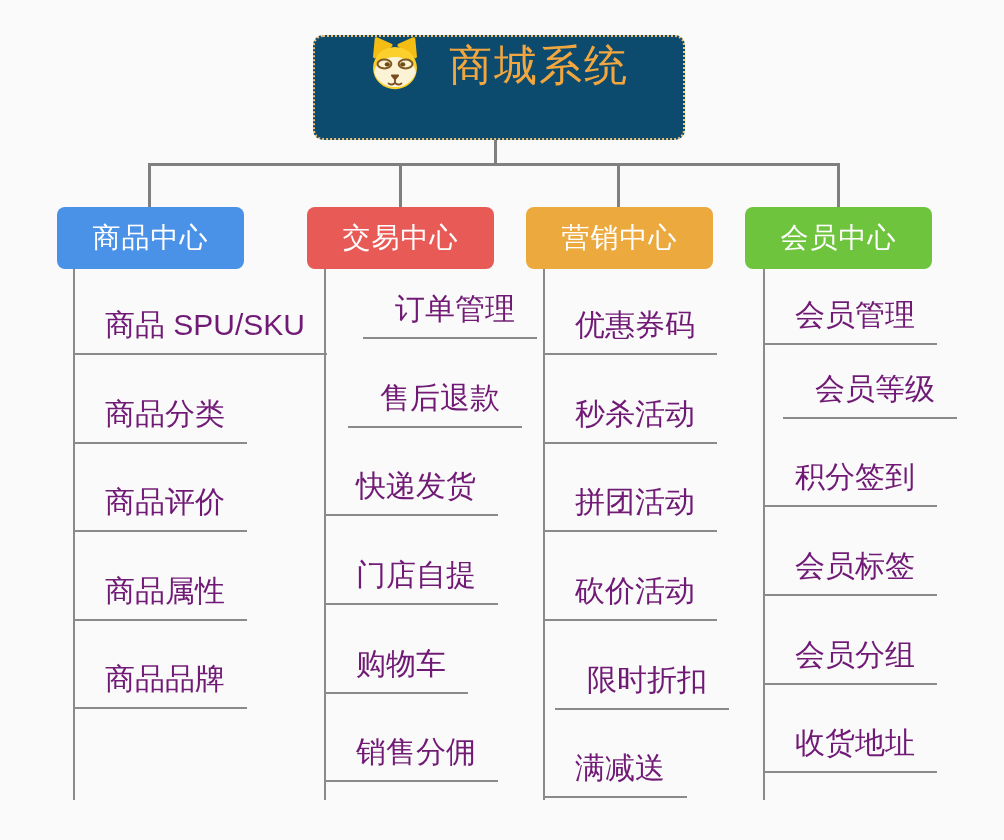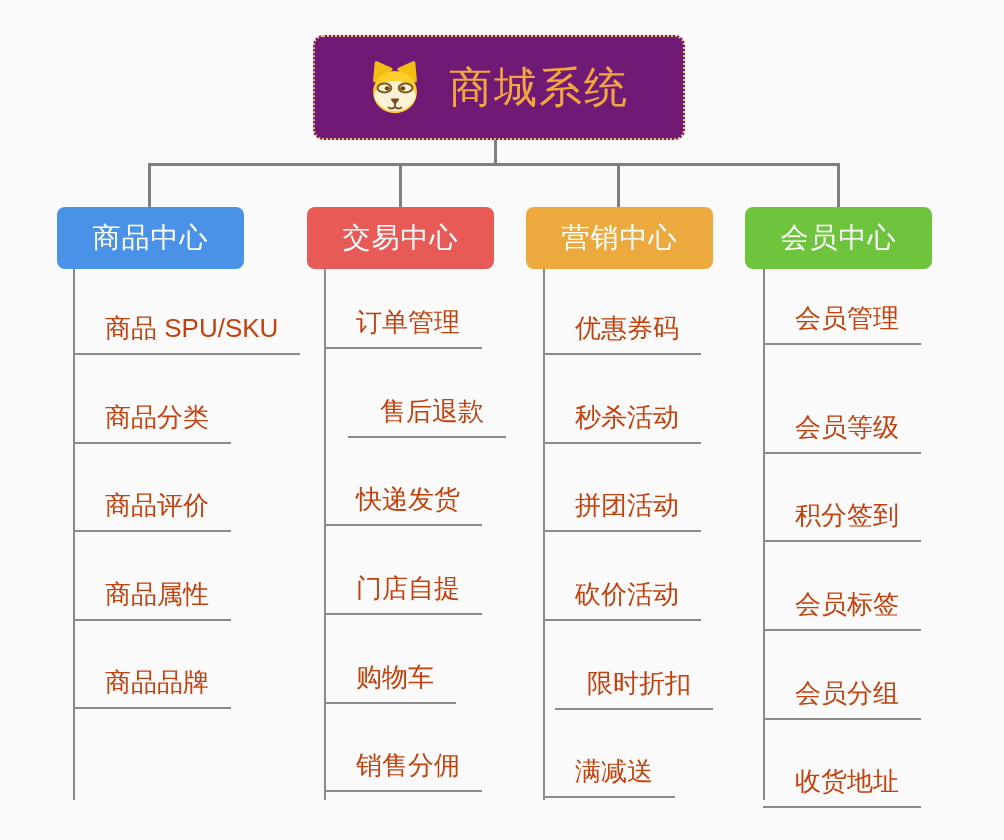--- a/index.html
+++ b/index.html
@@ -9,25 +9,25 @@
     font-family: "Liberation Sans", sans-serif;
     overflow: hidden;
     position: relative;
   }
   .canvas { position: absolute; left: 0; top: 0; width: 1004px; height: 840px; }
 
   
   .root-node {
     position: absolute; left: 313px; top: 35px;
     width: 372px; height: 105px;
-    background: #701a75;
+    background: #0c4a6e;
     border: 2px dotted #f2bf72;
     border-radius: 10px;
     box-sizing: border-box;
-    display: flex; align-items: center; justify-content: center;
+    display: flex; justify-content: center;
     gap: 28px;
   }
   .root-title {
     font-size: 43px;
     letter-spacing: 2px;
     color: #f1a640;
   }
   .dog-icon { width: 52px; height: 54px; flex: 0 0 auto; }
 
   
@@ -52,22 +52,22 @@
   }
 
   
   .spine { position: absolute; width: 2px; background: #8a8a8a; top: 269px; height: 531px; }
   .item-col { position: absolute; top: 269px; }
   .item-row { display: flex; align-items: flex-end; }
   .item-label {
     width: max-content;
     padding: 0 22px 7px 32px;
     border-bottom: 2px solid #8a8a8a;
-    font-size: 26px;
-    color: #c2410c;
+    font-size: 30px;
+    color: #701a75;
     white-space: nowrap;
   }
 </style>
 </head>
 <body>
 
 <div class="canvas">
 
   <div class="root-node">
     <svg class="dog-icon" viewBox="0 0 64 66" xmlns="http://www.w3.org/2000/svg">
@@ -112,21 +112,21 @@
         </div>
         <div class="item-row" style="height: 88px;">
           <div class="item-label">商品品牌</div>
         </div>
       </div>
       <div class="branch-box" style="left: 307px; background: rgb(232, 90, 86);">
         <span>交易中心</span>
       </div>
       <div class="spine" style="left: 324px;"></div>
       <div class="item-col" style="left: 324px;">
-        <div class="item-row" style="height: 80px;">
+        <div class="item-row" style="height: 70px; margin-left: 39px;">
           <div class="item-label">订单管理</div>
         </div>
         <div class="item-row" style="height: 89px; padding-left: 24px;">
           <div class="item-label">售后退款</div>
         </div>
         <div class="item-row" style="height: 88px;">
           <div class="item-label">快递发货</div>
         </div>
         <div class="item-row" style="height: 89px;">
           <div class="item-label">门店自提</div>
@@ -163,21 +163,21 @@
         </div>
       </div>
       <div class="branch-box" style="left: 745px; background: rgb(110, 197, 61);">
         <span>会员中心</span>
       </div>
       <div class="spine" style="left: 763px;"></div>
       <div class="item-col" style="left: 763px;">
         <div class="item-row" style="height: 76px;">
           <div class="item-label">会员管理</div>
         </div>
-        <div class="item-row" style="height: 109px;">
+        <div class="item-row" style="height: 74px; padding-left: 20px;">
           <div class="item-label">会员等级</div>
         </div>
         <div class="item-row" style="height: 88px;">
           <div class="item-label">积分签到</div>
         </div>
         <div class="item-row" style="height: 89px;">
           <div class="item-label">会员标签</div>
         </div>
         <div class="item-row" style="height: 89px;">
           <div class="item-label">会员分组</div>

